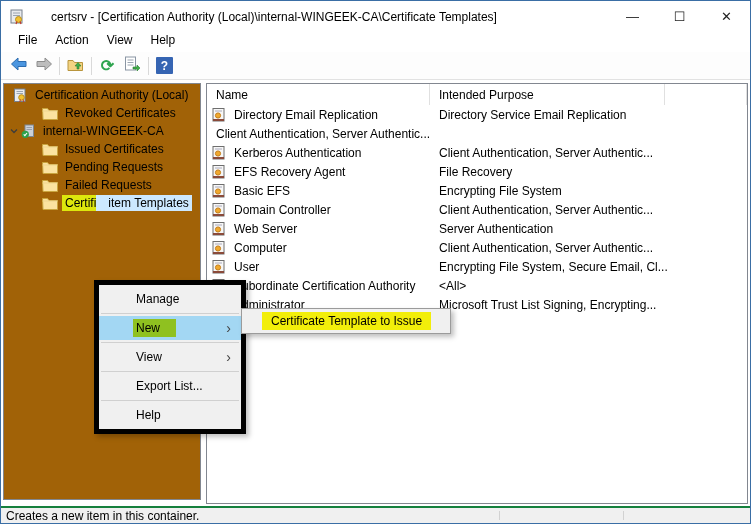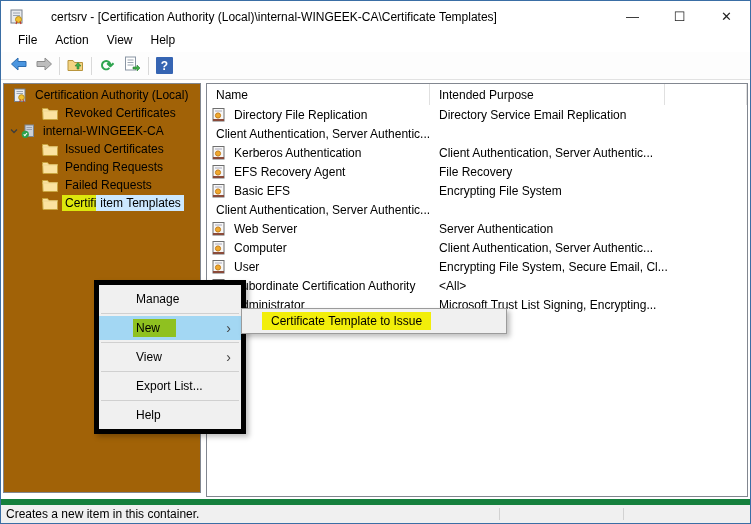--- a/index.html
+++ b/index.html
@@ -34,40 +34,40 @@
   .list-pane{position:absolute;left:205px;top:3px;right:2px;bottom:2px;border:1px solid var(--pane-border);
              background:#fff;overflow:hidden}
   .tree-row{height:18px;display:flex;align-items:center;white-space:nowrap;cursor:default}
   .tree-root{padding-left:9px}
   .tree-ca{padding-left:3px}
   .tree-child{padding-left:38px}
   .chevron{width:14px;display:flex;justify-content:center}
   .tree-icon{margin-right:4px;display:flex}
   .tree-label{padding:1px 3px}
   .selected-label{background:var(--selection)}
-  .marker-tree{background:var(--marker-tree);padding:1px 0 1px 3px;margin:-1px 4px -1px -3px}
+  .marker-tree{background:var(--marker-tree);padding:1px 0 1px 3px;margin:-1px 12px -1px -3px}
   
   .list-header{display:grid;grid-template-columns:223px 235px 1fr;height:21px;align-items:center}
   .hcell{height:100%;display:flex;align-items:center;padding-left:9px;border-right:1px solid #e0e0e0;cursor:default}
   .list-row{display:grid;grid-template-columns:223px 1fr;height:19px;align-items:center;cursor:default}
   .name-cell{display:flex;align-items:center;gap:5px;padding-left:5px;overflow:hidden;white-space:nowrap}
   .purpose-cell{padding-left:9px;overflow:hidden;white-space:nowrap}
   
-  .statusbar{height:24px;flex:0 0 auto;border-top:6px solid #15803d;background:var(--status-bg);
+  .statusbar{height:17px;flex:0 0 auto;border-top:2px solid #15803d;background:var(--status-bg);
              display:flex;align-items:center;padding-left:5px;position:relative}
   .status-sep{position:absolute;top:3px;bottom:3px;width:1px;background:#d2d2d2}
   
   .context-menu{position:absolute;left:93px;top:200px;width:152px;background:var(--menu-bg);
                 border:5px solid #000000;box-shadow:3px 3px 5px rgba(0,0,0,.25);padding:2px 0;z-index:10}
   .menu-row{height:24px;display:flex;align-items:center;padding-left:37px;position:relative;cursor:default}
   .menu-row.hl{background:var(--menu-hover)}
   .menu-sep{height:1px;background:#d0d0d0;margin:2px 2px}
   .menu-arrow{position:absolute;right:10px;font-size:14px;color:#444;line-height:1}
   .marker-green{background:var(--marker-green);padding:2px 16px 2px 3px;margin-left:-3px}
-  .submenu{position:absolute;left:240px;top:228px;width:266px;height:26px;background:var(--menu-bg);
+  .submenu{position:absolute;left:240px;top:228px;width:210px;height:26px;background:var(--menu-bg);
            border:1px solid #9b9b9b;box-shadow:3px 3px 5px rgba(0,0,0,.25);display:flex;align-items:center;
            padding-left:20px;z-index:11;cursor:default}
   .marker-yellow{background:var(--marker-yellow);padding:2px 9px}
 </style>
 </head>
 <body>
 
 <div class="window">
 
   <div class="titlebar">
@@ -229,21 +229,21 @@
       <div class="list-row">
         <div class="name-cell">
             <span class="tree-icon">
               <svg width="13" height="14" viewBox="0 0 13 14">
                 <rect x="1" y="0.5" width="11" height="12.5" fill="#f7f7f7" stroke="#6e6e6e"></rect>
                 <rect x="1" y="11" width="11" height="2" fill="#8a4a3a"></rect>
                 <line x1="3" y1="3" x2="10" y2="3" stroke="#aab"></line>
                 <circle cx="6" cy="7.5" r="2.6" fill="#f0a92e" stroke="#c47f1f"></circle>
               </svg>
             </span>
-            <span>Directory File Replication</span>
+            <span>Directory Email Replication</span>
           </div>
         <div class="purpose-cell">Directory Service Email Replication</div>
       </div>
       <div class="list-row">
         <div class="purpose-cell">Client Authentication, Server Authentic...</div>
       </div>
       <div class="list-row">
         <div class="name-cell">
             <span class="tree-icon">
               <svg width="13" height="14" viewBox="0 0 13 14">
@@ -279,20 +279,31 @@
                 <rect x="1" y="11" width="11" height="2" fill="#8a4a3a"></rect>
                 <line x1="3" y1="3" x2="10" y2="3" stroke="#aab"></line>
                 <circle cx="6" cy="7.5" r="2.6" fill="#f0a92e" stroke="#c47f1f"></circle>
               </svg>
             </span>
             <span>Basic EFS</span>
           </div>
         <div class="purpose-cell">Encrypting File System</div>
       </div>
       <div class="list-row">
+        <div class="name-cell">
+            <span class="tree-icon">
+              <svg width="13" height="14" viewBox="0 0 13 14">
+                <rect x="1" y="0.5" width="11" height="12.5" fill="#f7f7f7" stroke="#6e6e6e"></rect>
+                <rect x="1" y="11" width="11" height="2" fill="#8a4a3a"></rect>
+                <line x1="3" y1="3" x2="10" y2="3" stroke="#aab"></line>
+                <circle cx="6" cy="7.5" r="2.6" fill="#f0a92e" stroke="#c47f1f"></circle>
+              </svg>
+            </span>
+            <span>Domain Controller</span>
+          </div>
         <div class="purpose-cell">Client Authentication, Server Authentic...</div>
       </div>
       <div class="list-row">
         <div class="name-cell">
             <span class="tree-icon">
               <svg width="13" height="14" viewBox="0 0 13 14">
                 <rect x="1" y="0.5" width="11" height="12.5" fill="#f7f7f7" stroke="#6e6e6e"></rect>
                 <rect x="1" y="11" width="11" height="2" fill="#8a4a3a"></rect>
                 <line x1="3" y1="3" x2="10" y2="3" stroke="#aab"></line>
                 <circle cx="6" cy="7.5" r="2.6" fill="#f0a92e" stroke="#c47f1f"></circle>

